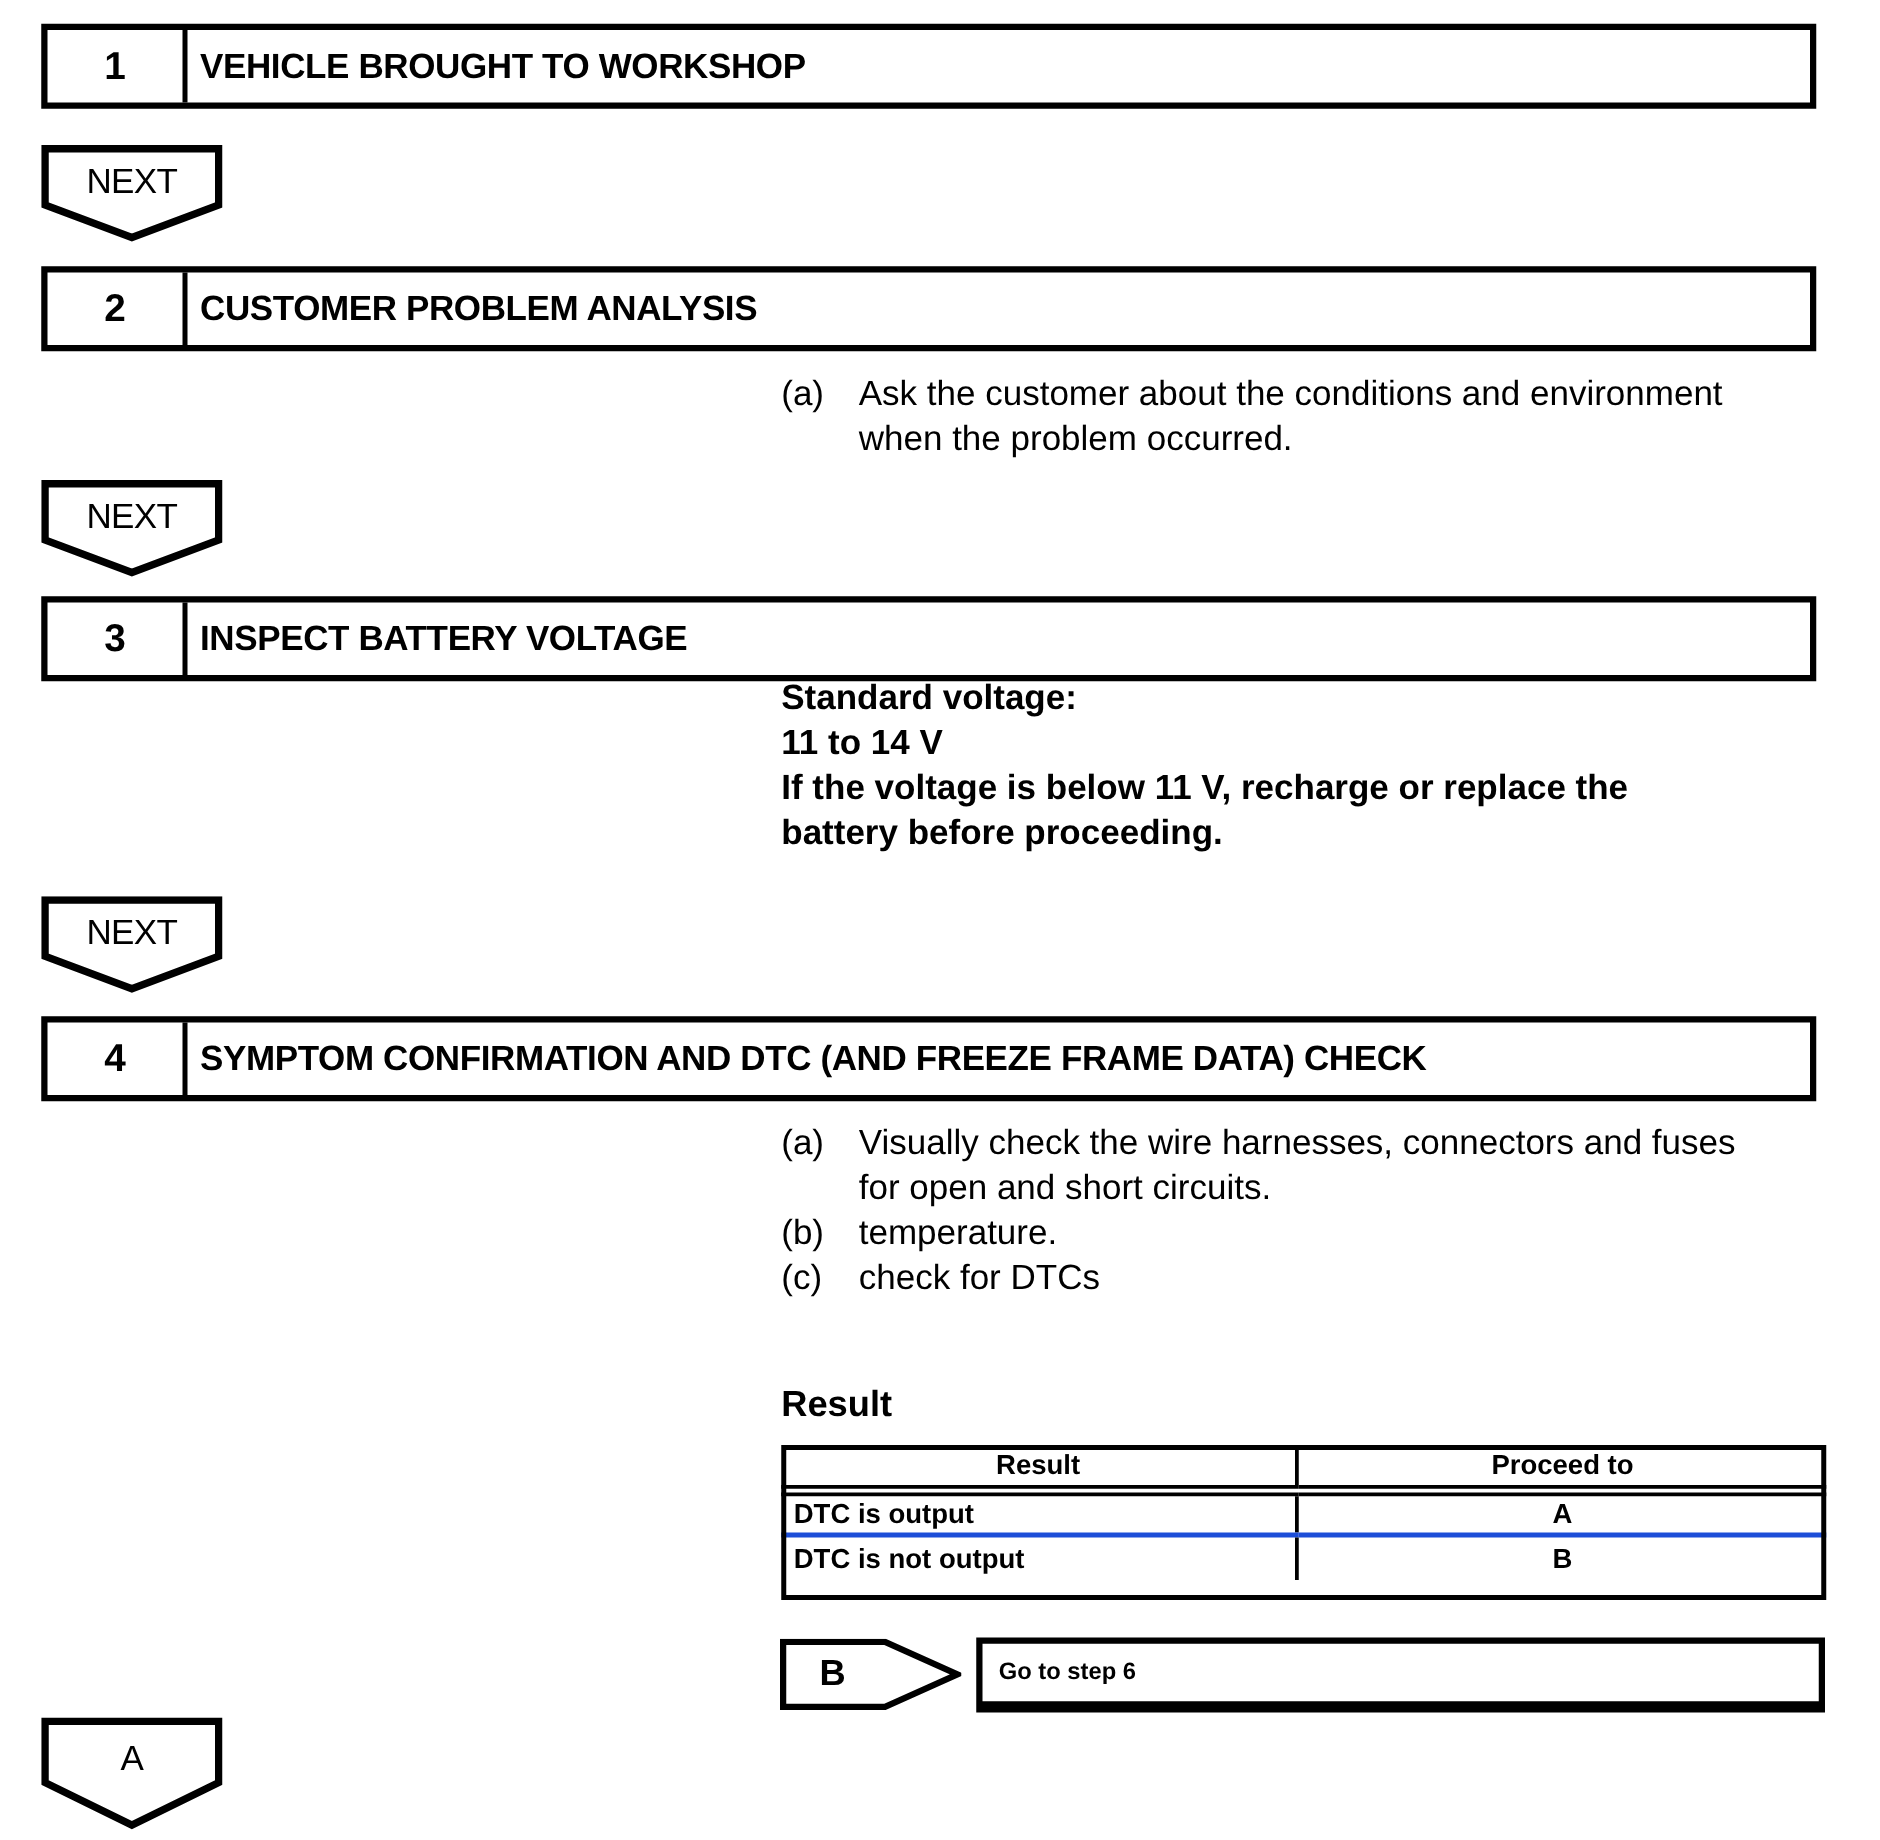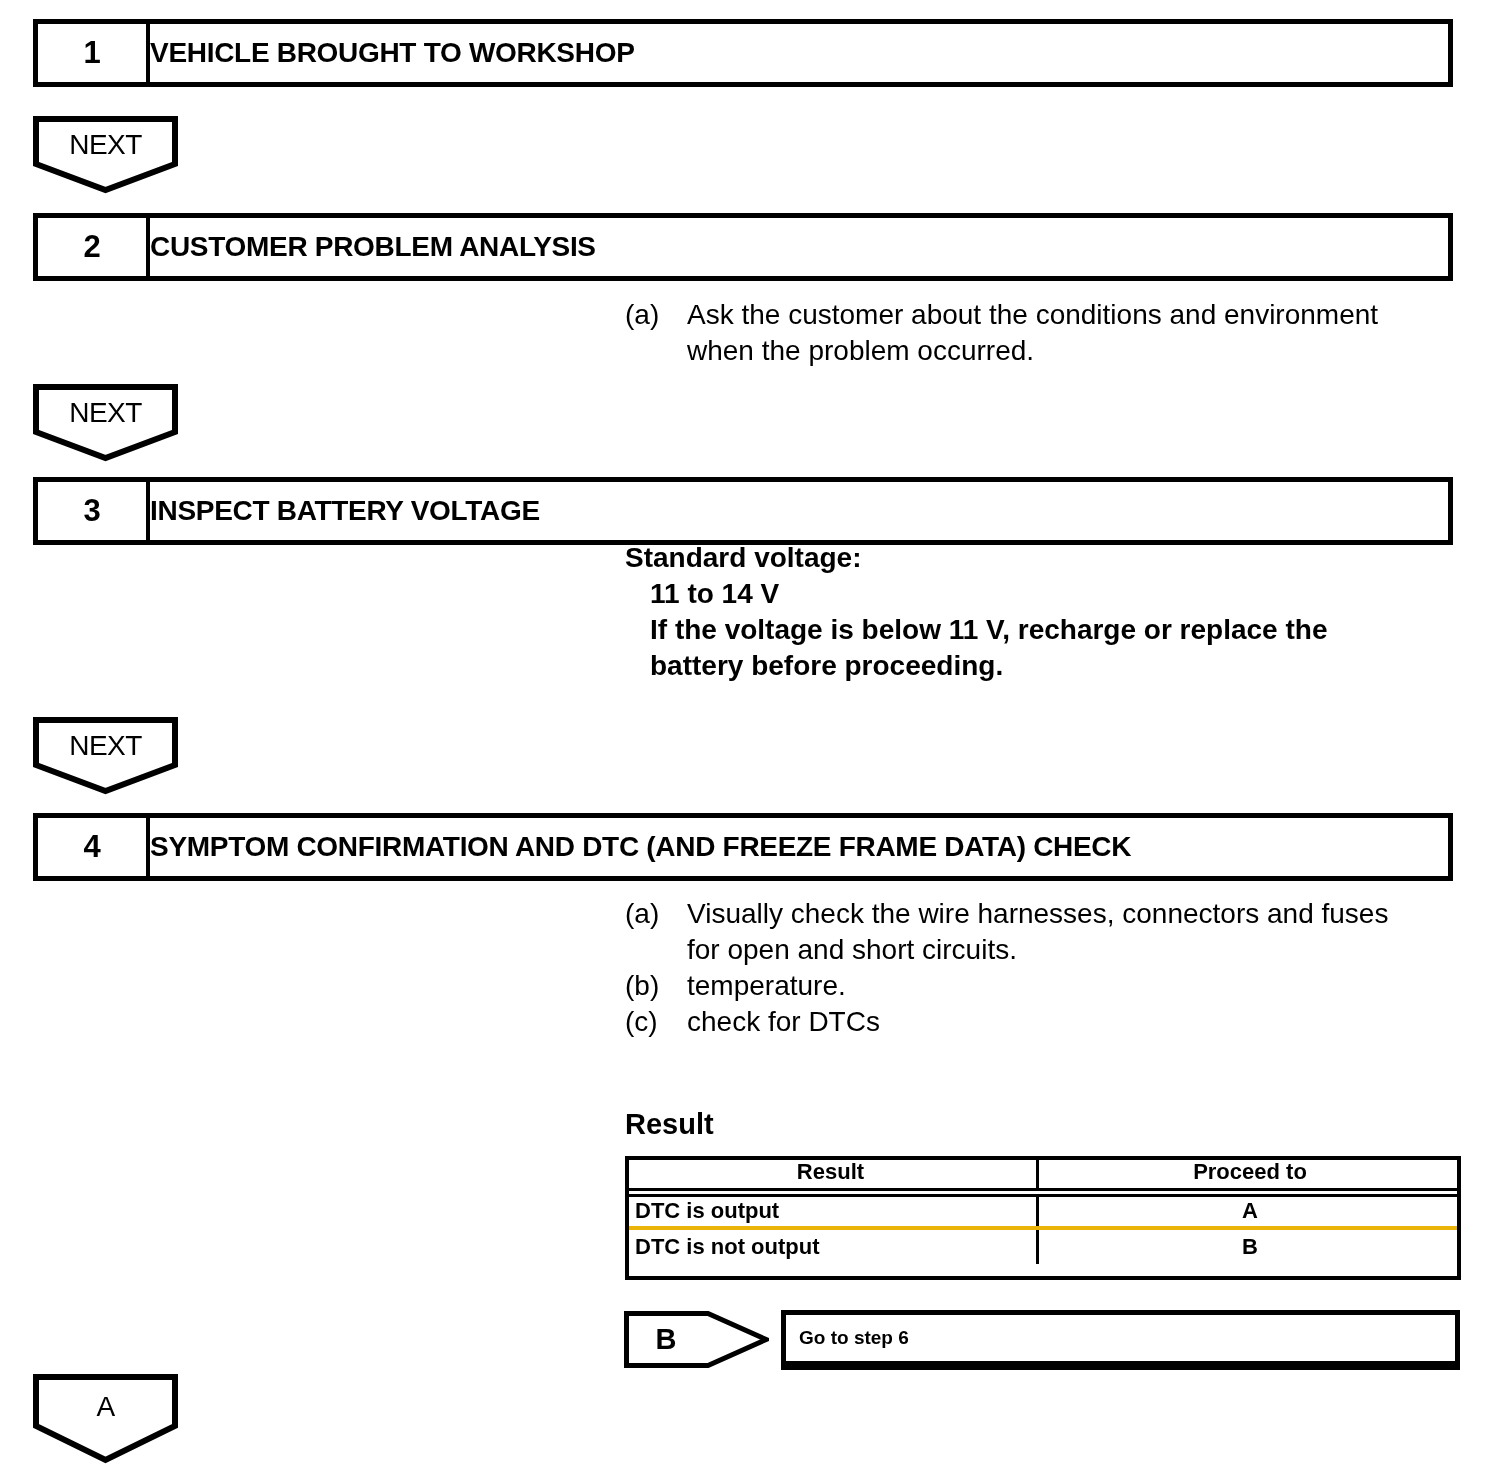--- a/index.html
+++ b/index.html
@@ -32,21 +32,21 @@
     display: flex;
     align-items: center;
     justify-content: center;
     font-weight: bold;
     font-size: 31px;
   }
   .step-title {
     flex: 1;
     display: flex;
     align-items: center;
-    padding-left: 0;
+    padding-left: 10px;
     font-weight: bold;
     font-size: 28px;
     letter-spacing: -0.3px;
     white-space: nowrap;
   }
 
   
   .pent { position: absolute; left: 33px; width: 145px; }
   .pent svg { display: block; }
   .pent-label {
@@ -63,21 +63,21 @@
   .body-block {
     position: absolute;
     left: 625px;
     width: 835px;
     font-size: 28px;
     line-height: 36px;
   }
   .list-item { display: flex; }
   .marker { width: 62px; flex: 0 0 62px; }
   .spec { font-weight: bold; }
-  .spec .indent { margin-left: 25px; }
+  .spec .indent { }
   .result-heading {
     position: absolute;
     left: 625px;
     font-weight: bold;
     font-size: 29px;
   }
 
   
   .result-table {
     position: absolute;
@@ -88,21 +88,21 @@
     background: #fff;
   }
   .result-table th, .result-table td {
     border: 0;
     font-size: 22px;
     font-weight: bold;
     height: 36px;
     background: #fff;
   }
   .result-table th { border-bottom: 9px double #000; text-align: center; }
-  .result-table td { border-top: 4px solid #eab308; }
+  .result-table td { border-top: 4px solid #1d4ed8; }
   .result-table .col2 { border-left: 3px solid #000; width: 422px; text-align: center; }
   .result-table .col1 { width: 411px; text-align: left; padding-left: 10px; }
   .result-table th.col1 { text-align: center; padding-left: 0; }
   .table-frame {
     position: absolute;
     left: 625px; top: 1156px;
     width: 836px; height: 124px;
     border: 4px solid #000;
     pointer-events: none;
   }

